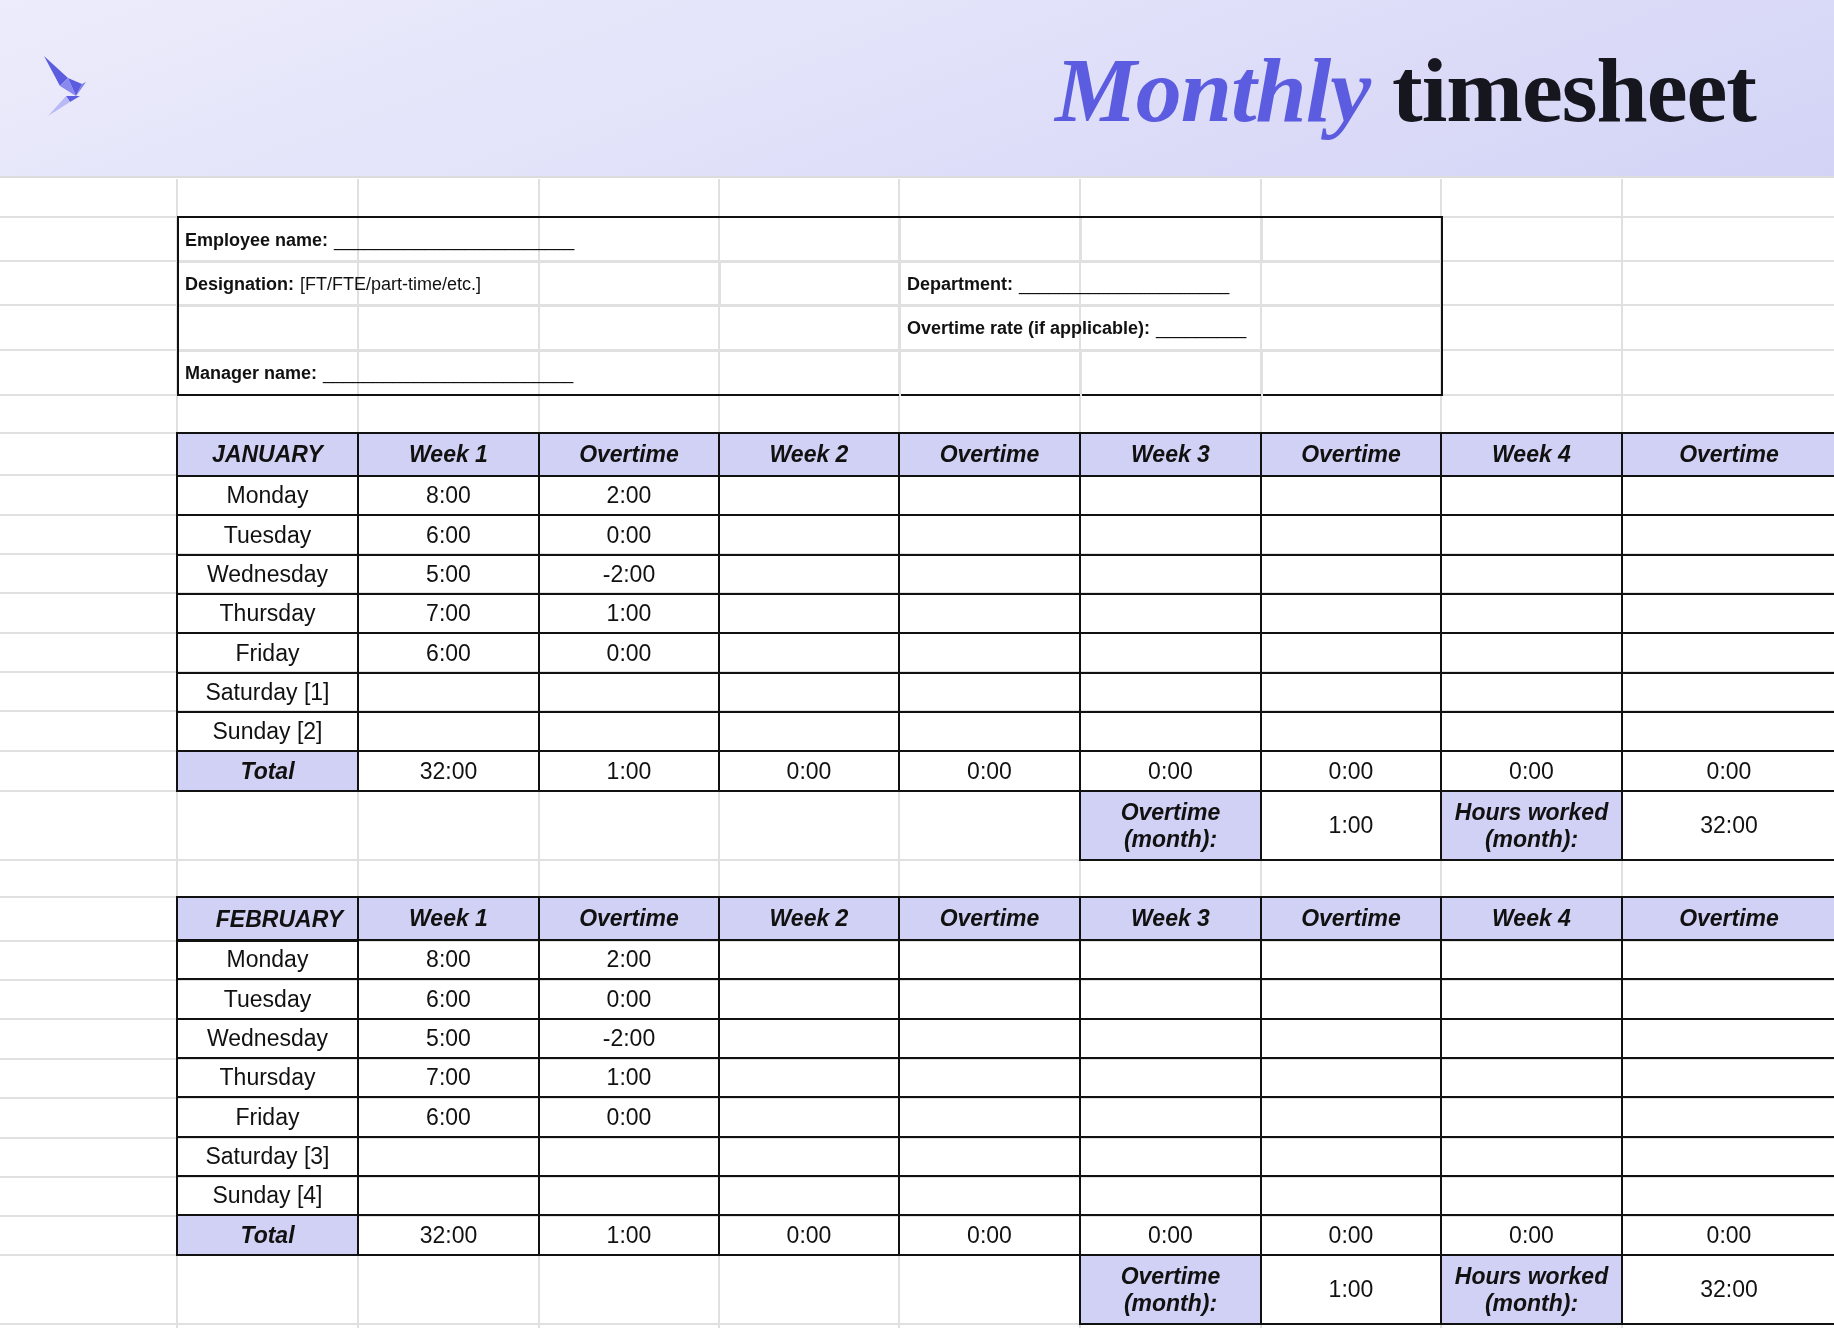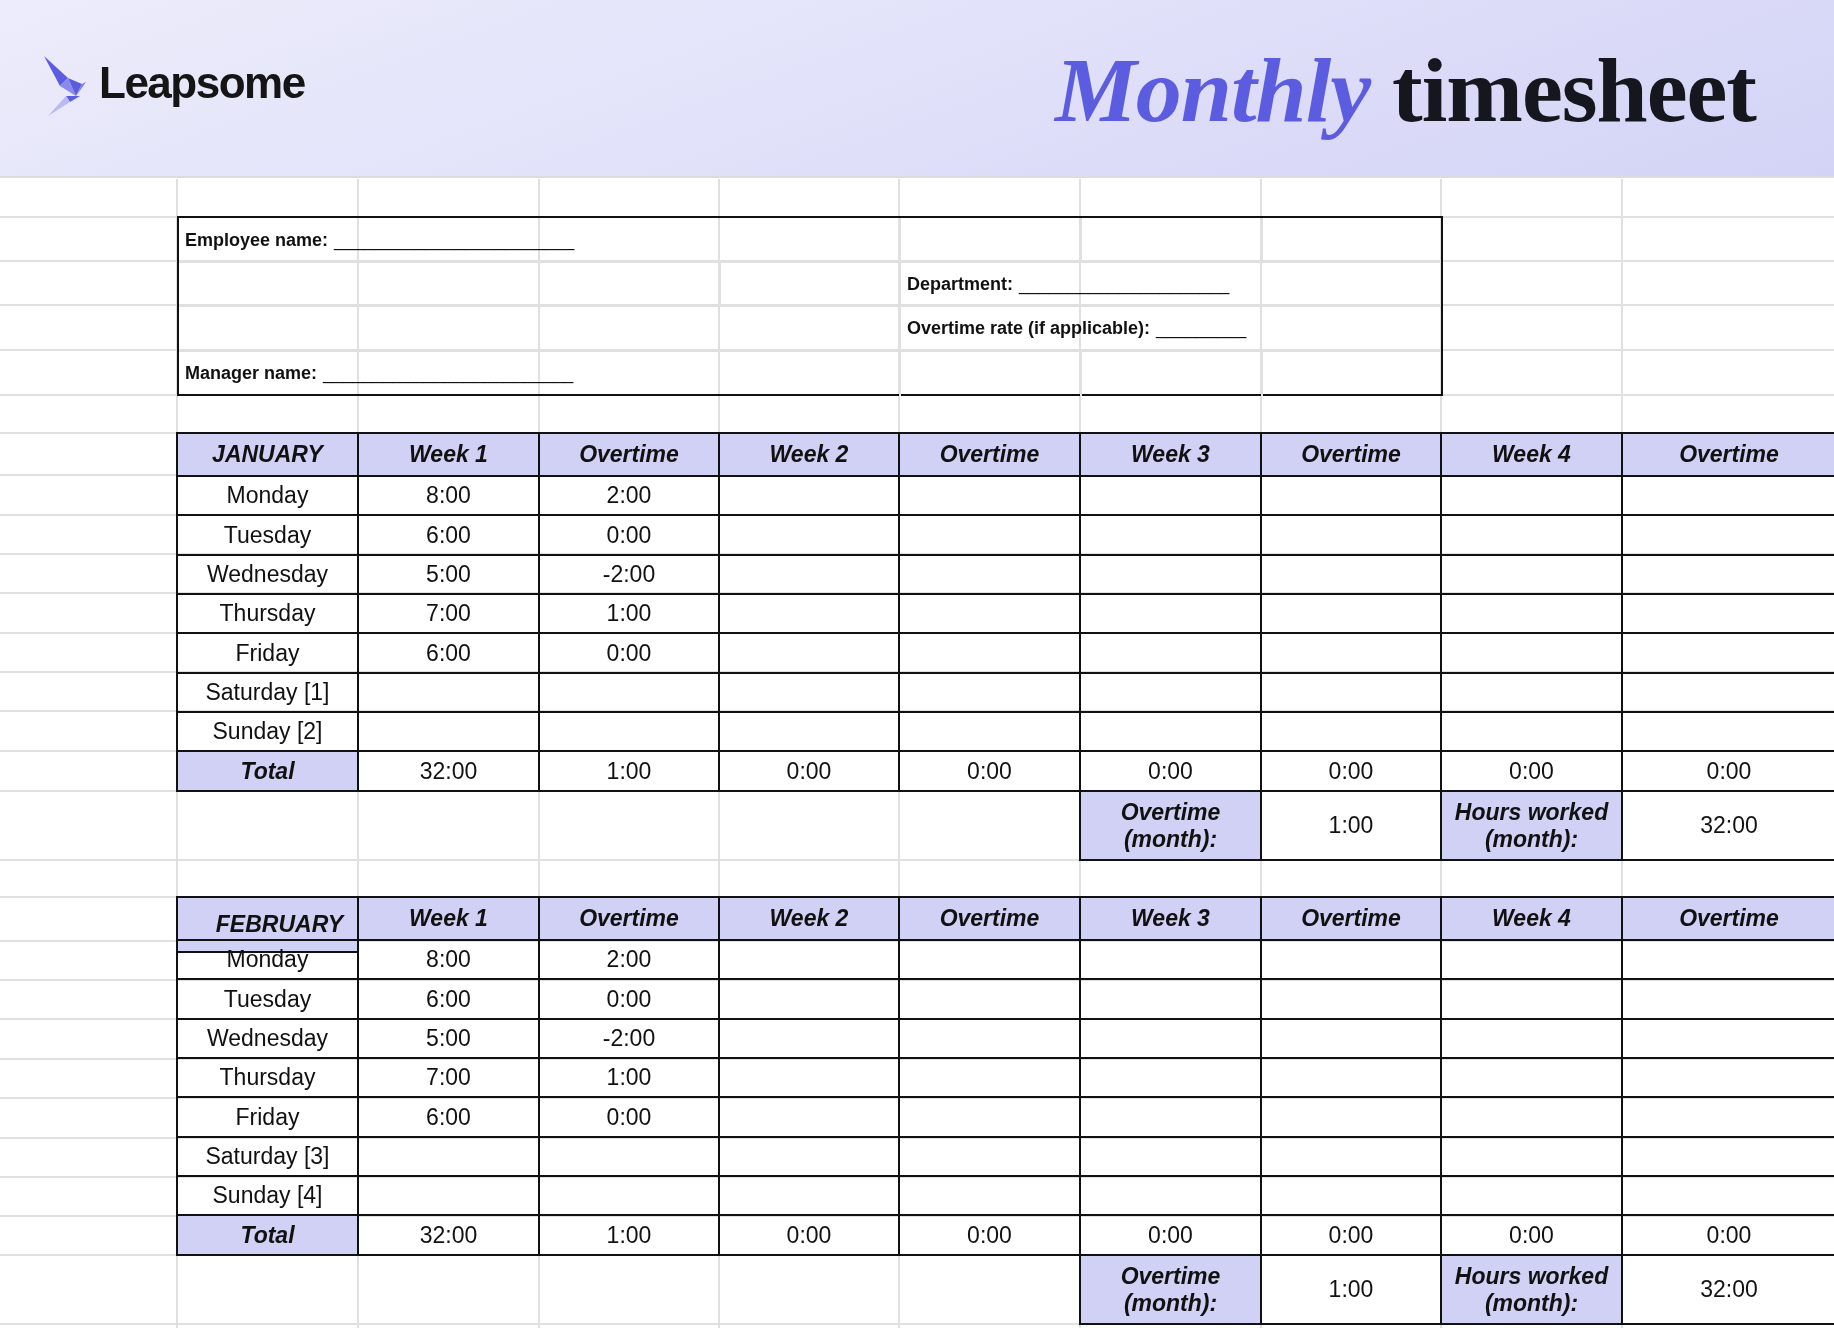--- a/index.html
+++ b/index.html
@@ -52,21 +52,20 @@
 
 <div class="banner">
   <svg class="logo" viewBox="0 0 46 60">
     <polygon points="0,0 24,22 16,30" fill="#5c5ce0"></polygon>
     <polygon points="16,30 24,22 32,40" fill="#8a8aee"></polygon>
     <polygon points="24,22 38,28 32,40" fill="#5c5ce0"></polygon>
     <polygon points="32,40 38,28 42,26" fill="#7b7bea"></polygon>
     <polygon points="22,40 36,40 26,46" fill="#5c5ce0"></polygon>
     <polygon points="4,60 22,40 26,46" fill="#b9b9f5"></polygon>
   </svg>
-  <div class="logo-text">Leapsome</div>
   <div class="title">
     <span class="accent">Monthly</span>
     <span class="main">timesheet</span>
   </div>
 </div>
 
 <div id="grid">
     <div class="gridline-v" style="left: 176px; top: 179px; height: 1149px;"></div>
     <div class="gridline-v" style="left: 357px; top: 179px; height: 1149px;"></div>
     <div class="gridline-v" style="left: 538px; top: 179px; height: 1149px;"></div>
@@ -115,20 +114,24 @@
   <div class="info-vline" style="left:1082px; top:0; height:43px"></div>
   <div class="info-vline" style="left:540px; top:44px; height:43px"></div>
   <div class="info-vline" style="left:720px; top:44px; height:88px"></div>
   <div class="info-vline" style="left:720px; top:133px; height:45px"></div>
   <div class="info-vline" style="left:901px; top:133px; height:45px"></div>
   <div class="info-vline" style="left:1082px; top:133px; height:45px"></div>
 
   <div class="info-text" style="left:6px; top:0">
     <span class="lbl">Employee name:</span>
     <span>________________________</span>
+  </div>
+  <div class="info-text" style="left:6px; top:44px">
+    <span class="lbl">Designation:</span>
+    <span>[FT/FTE/part-time/etc.]</span>
   </div>
   <div class="info-text" style="left:728px; top:44px">
     <span class="lbl">Department:</span>
     <span>_____________________</span>
   </div>
   <div class="info-text" style="left:728px; top:88px">
     <span class="lbl">Overtime rate (if applicable):</span>
     <span>_________</span>
   </div>
   <div class="info-text" style="left:6px; top:133px">
@@ -216,21 +219,21 @@
     <div class="cell b" style="left: 718px; top: 750px; width: 182px; height: 42px;">0:00</div>
     <div class="cell b" style="left: 898px; top: 750px; width: 183px; height: 42px;">0:00</div>
     <div class="cell b" style="left: 1079px; top: 750px; width: 183px; height: 42px;">0:00</div>
     <div class="cell b" style="left: 1260px; top: 750px; width: 182px; height: 42px;">0:00</div>
     <div class="cell b" style="left: 1440px; top: 750px; width: 183px; height: 42px;">0:00</div>
     <div class="cell b" style="left: 1621px; top: 750px; width: 216px; height: 42px;">0:00</div>
     <div class="cell b fill bold" style="left: 1079px; top: 790px; width: 183px; height: 71px;">Overtime (month):</div>
     <div class="cell b" style="left: 1260px; top: 790px; width: 182px; height: 71px;">1:00</div>
     <div class="cell b fill bold" style="left: 1440px; top: 790px; width: 183px; height: 71px;">Hours worked (month):</div>
     <div class="cell b" style="left: 1621px; top: 790px; width: 216px; height: 71px;">32:00</div>
-    <div class="cell b fill bold" style="left: 176px; top: 896px; width: 183px; height: 57px; padding-left: 24px;">FEBRUARY</div>
+    <div class="cell b fill bold" style="left: 176px; top: 896px; width: 183px; height: 46px; padding-left: 24px;">FEBRUARY</div>
     <div class="cell b fill bold" style="left: 357px; top: 896px; width: 183px; height: 45px;">Week 1</div>
     <div class="cell b fill bold" style="left: 538px; top: 896px; width: 182px; height: 45px;">Overtime</div>
     <div class="cell b fill bold" style="left: 718px; top: 896px; width: 182px; height: 45px;">Week 2</div>
     <div class="cell b fill bold" style="left: 898px; top: 896px; width: 183px; height: 45px;">Overtime</div>
     <div class="cell b fill bold" style="left: 1079px; top: 896px; width: 183px; height: 45px;">Week 3</div>
     <div class="cell b fill bold" style="left: 1260px; top: 896px; width: 182px; height: 45px;">Overtime</div>
     <div class="cell b fill bold" style="left: 1440px; top: 896px; width: 183px; height: 45px;">Week 4</div>
     <div class="cell b fill bold" style="left: 1621px; top: 896px; width: 216px; height: 45px;">Overtime</div>
     <div class="cell b" style="left: 176px; top: 939px; width: 183px; height: 41px;">Monday</div>
     <div class="cell b" style="left: 357px; top: 939px; width: 183px; height: 41px;">8:00</div>

